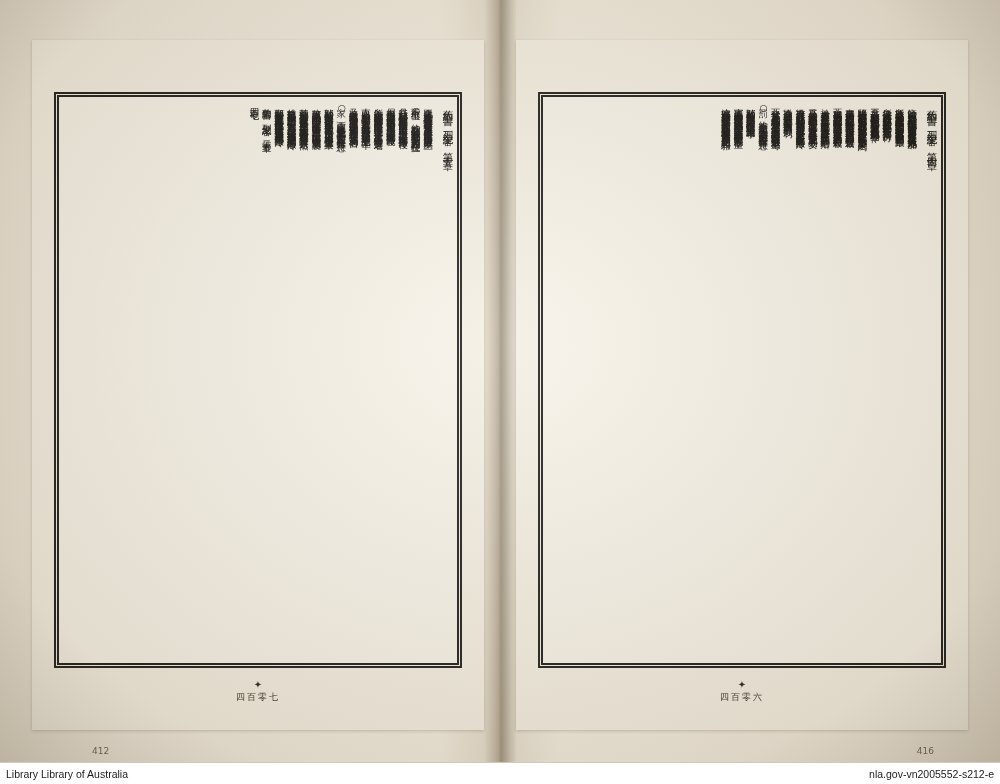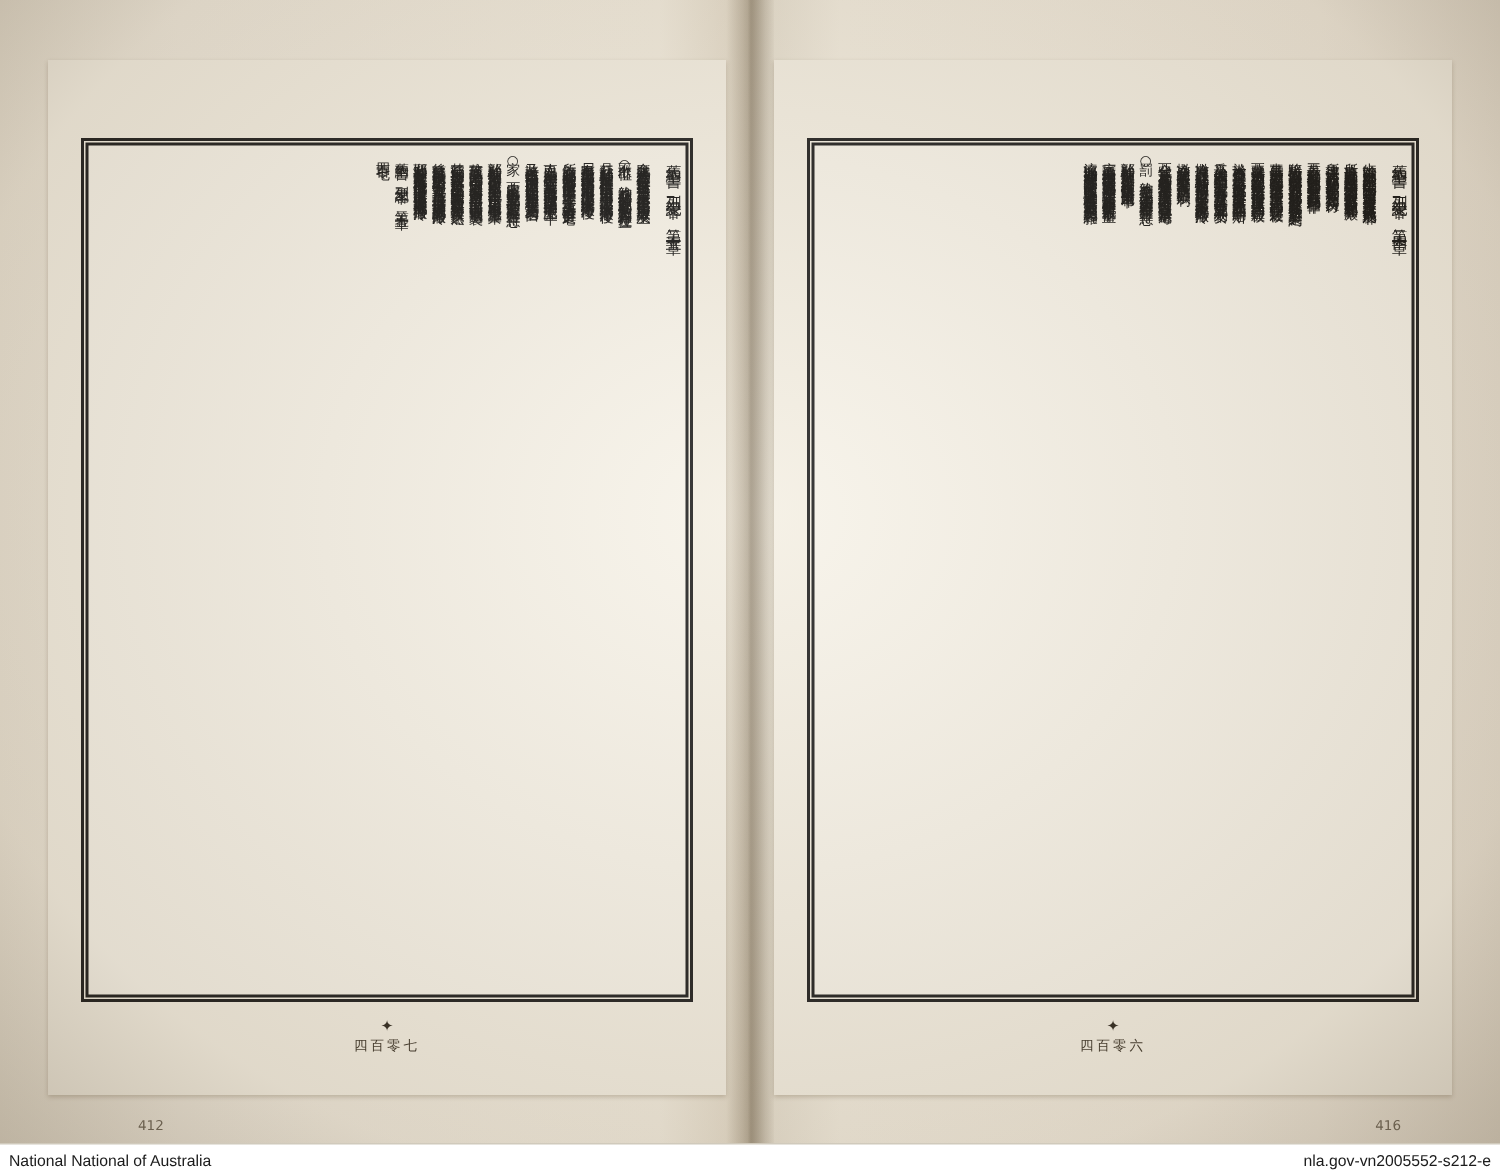--- a/index.html
+++ b/index.html
@@ -154,15 +154,15 @@
     <div class="centre-mark">✦</div>
   </div>
 
   <div id="gutter"></div>
 
   <div class="pencil" id="pencil-left">412</div>
   <div class="pencil" id="pencil-right">416</div>
 </div>
 
 <div id="caption">
-  <span class="left">National National of Australia</span>
+  <span class="left">Library Library of Australia</span>
   <span class="right">nla.gov-vn2005552-s212-e</span>
 </div>
 
 </body></html>

